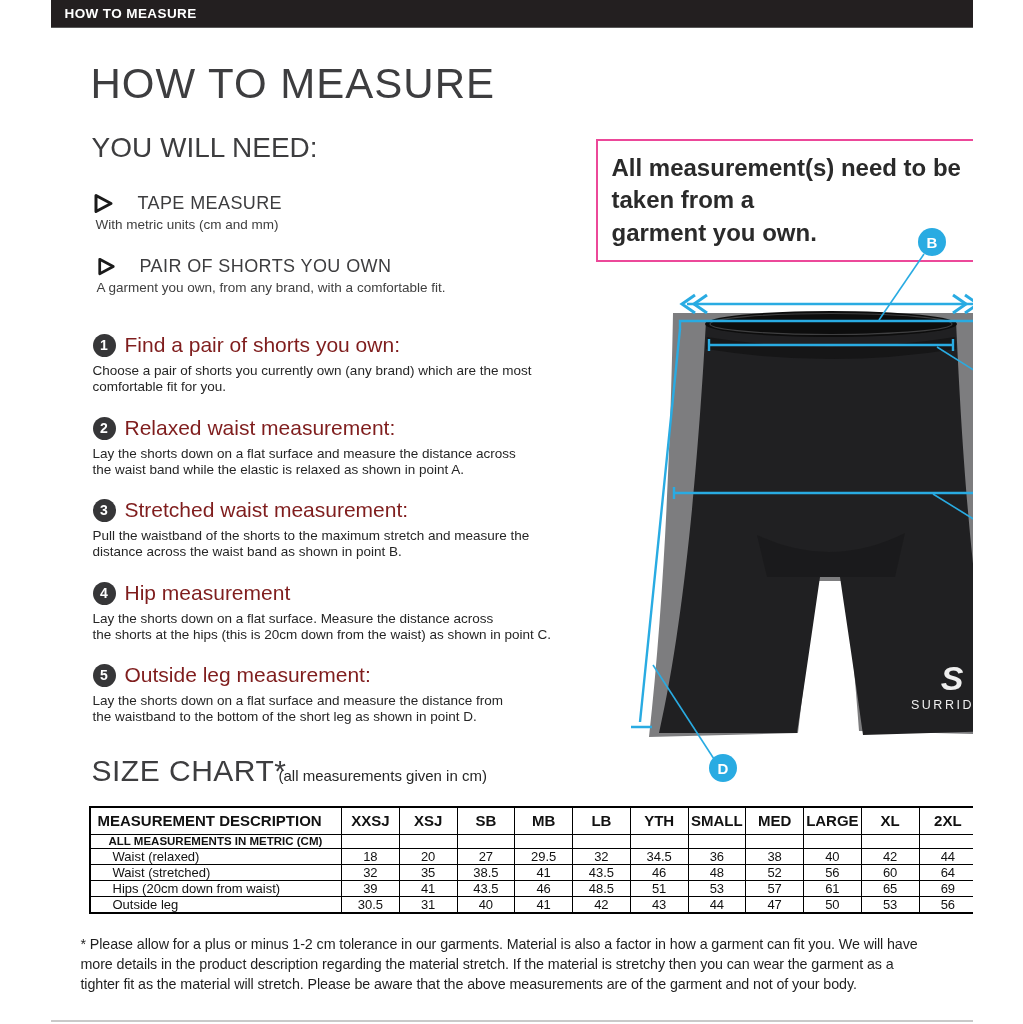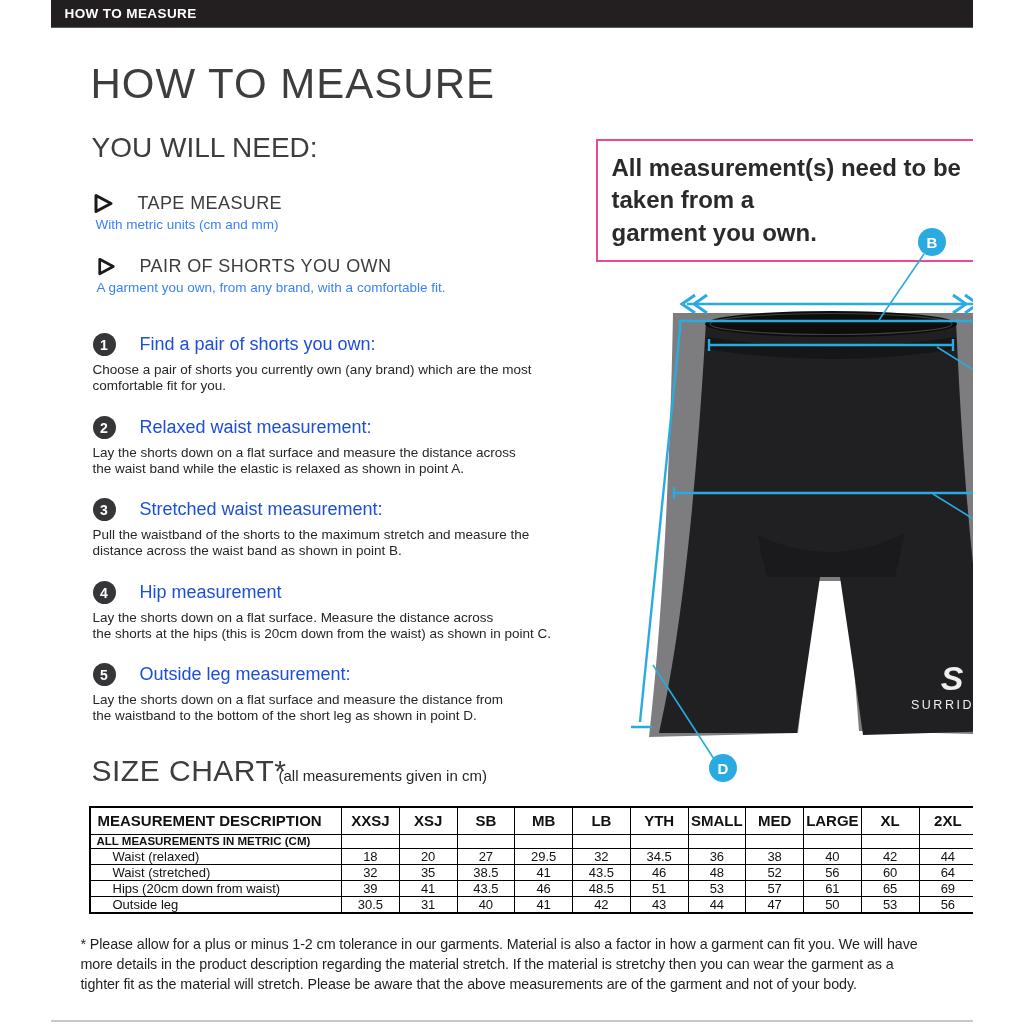--- a/index.html
+++ b/index.html
@@ -14,44 +14,44 @@
   .topbar-logo { position:absolute; right:8px; top:2px; width:46px; text-align:center; color:#fff; line-height:1; }
   .topbar-logo .mark { font-size:13px; font-weight:700; display:block; font-style:italic; }
   .topbar-logo .word { font-size:5px; letter-spacing:.8px; display:block; margin-top:1px; }
 
   .h1 { position:absolute; left:40px; top:60px; font-size:42px; font-weight:400; color:#3d3d3f; letter-spacing:1px; }
   .h2-need { position:absolute; left:41px; top:132px; font-size:28px; font-weight:400; color:#3d3d3f; }
 
   .need-item { position:absolute; left:42px; }
   .need-row { display:flex; align-items:center; gap:24px; }
   .need-label { font-size:18px; color:#3d3d3f; letter-spacing:.4px; }
-  .need-sub { font-size:13.5px; color:#3b82f6; margin-top:3px; }
+  .need-sub { font-size:13.5px; color:#404040; margin-top:3px; }
   .tri-icon { width:21px; height:21px; flex:0 0 auto; }
 
   .step { position:absolute; left:42px; width:460px; }
   .step-head { display:flex; align-items:center; gap:9px; }
   .step-badge { width:23px; height:23px; border-radius:50%; background:#363638; color:#fff;
                 font-size:14px; font-weight:700; display:flex; align-items:center; justify-content:center; flex:0 0 auto; }
-  .step-title { font-size:18px; color:#1d4ed8;margin-left:15px; }
+  .step-title { font-size:21px; color:#7f1d1d; }
   .step-body { margin-top:6px; font-size:13.5px; line-height:1.18; color:#262626; white-space:pre-line; }
 
   .note-box { position:absolute; left:545px; top:139px; width:438px; border:2px solid #ec4899;
               padding:11px 14px; font-size:24px; font-weight:700; color:#2a2a2a; line-height:1.35; white-space:pre-line; }
 
   .illustration { position:absolute; left:556px; top:225px; width:468px; height:575px; }
 
   .size-chart-title { position:absolute; left:41px; top:754px; font-size:30px; font-weight:400; color:#3d3d3f; letter-spacing:.5px; }
   .size-chart-sub { position:absolute; left:228px; top:767px; font-size:15px; color:#262626; }
 
   table.size-chart { position:absolute; left:38px; top:806px; width:947px; border-collapse:collapse;
                      table-layout:fixed; border:2px solid #000; }
   table.size-chart th, table.size-chart td { border:1px solid #000; color:#111; }
   table.size-chart th { font-size:15px; font-weight:700; height:27px; text-align:center; }
   table.size-chart th:first-child { width:252px; text-align:left; padding-left:7px; }
-  table.size-chart tr.metric-row td { font-size:11.5px; font-weight:700; height:14px; padding-left:6px; }
+  table.size-chart tr.metric-row td { font-size:11.5px; font-weight:700; height:14px; padding-left:18px; }
   table.size-chart td.rowlabel { font-size:13px; text-align:left; padding-left:22px; height:15px; }
   table.size-chart td.val { font-size:13px; text-align:center; }
 
   .footnote { position:absolute; left:30px; top:934px; width:945px; font-size:14.3px; line-height:1.4;
               color:#1f1f1f; white-space:pre-line; letter-spacing:-.1px; }
 
   .bottom-line { position:absolute; left:0; top:1020px; width:1023px; height:2px; background:#c9c9c9; }
 </style>
 </head>
 <body>

